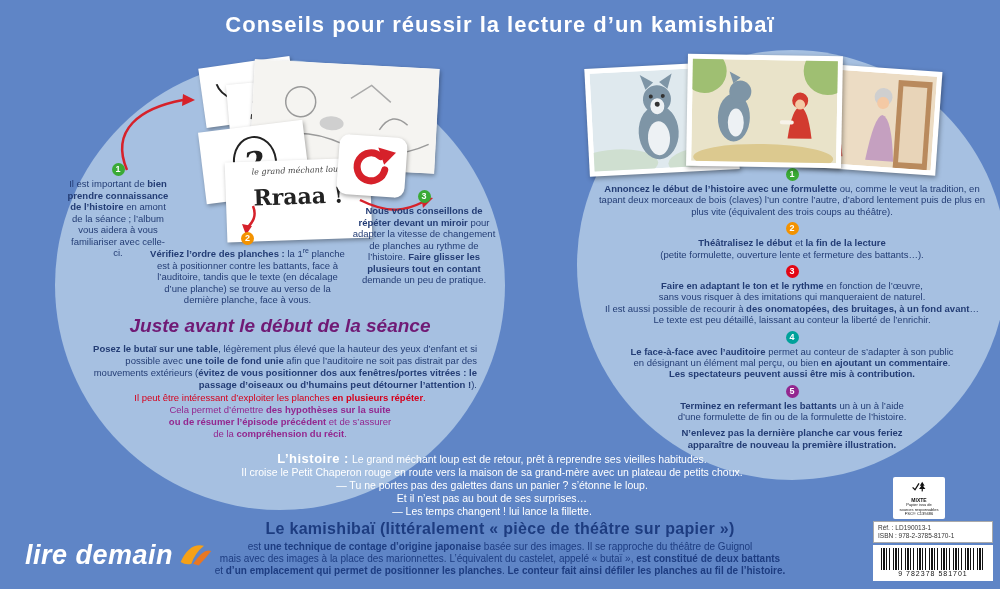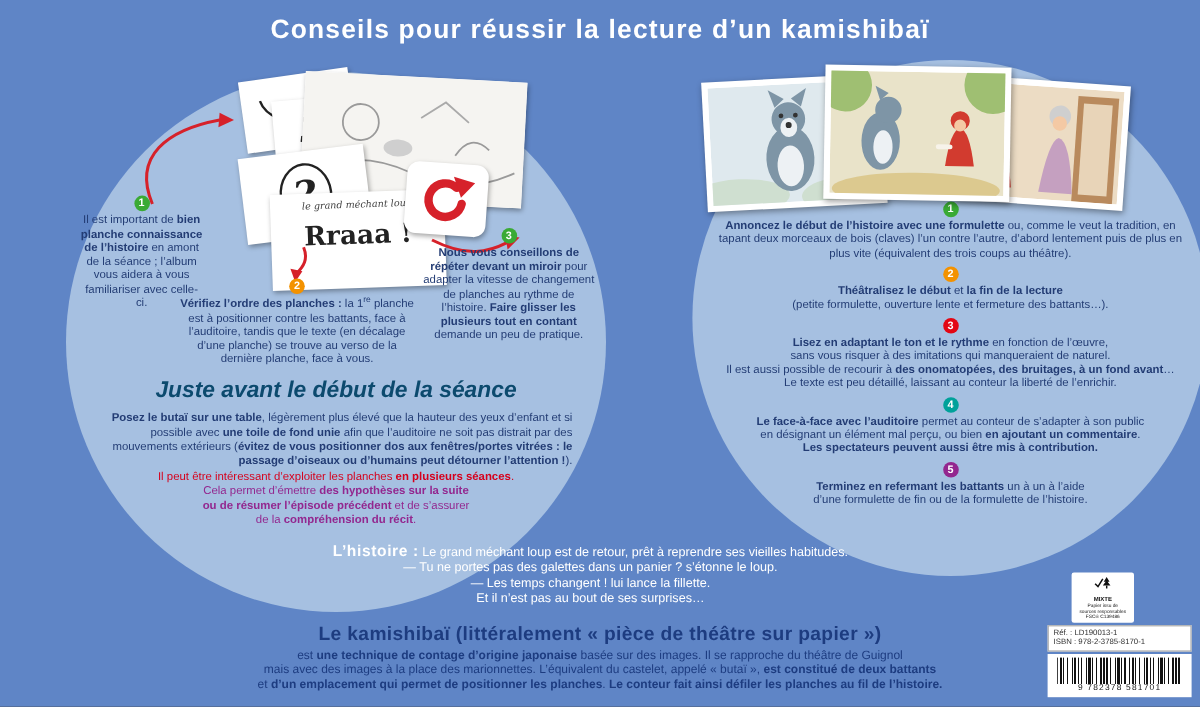--- a/index.html
+++ b/index.html
@@ -15,21 +15,21 @@
   .bubble.right { left:577px; top:50px; width:430px; height:430px; }
 
   .badge { width:13px; height:13px; border-radius:50%; color:#fff; font-size:9px;
            font-weight:bold; display:flex; align-items:center; justify-content:center;
            margin:0 auto 2px; line-height:1; }
 
   .tip { position:absolute; text-align:center; color:#233c74; font-size:9.5px; line-height:1.22; }
   .tip p { margin:0; }
 
   .lc-heading { position:absolute; left:0; right:0; top:255px; text-align:center;
-                color:#0c4a6e; font-size:19px; font-weight:bold; font-style:italic; }
+                color:#701a75; font-size:19px; font-weight:bold; font-style:italic; }
   .lc-par  { position:absolute; left:30px; top:283px; width:392px; text-align:right;
              color:#233c74; font-size:9.5px; line-height:1.25; }
   .lc-note { position:absolute; left:55px; top:332px; width:340px; text-align:center;
              color:#93278f; font-size:9.5px; line-height:1.25; }
   .lc-note .red { color:#d6001c; }
 
   
   .collage-left { position:absolute; left:95px; top:0; width:330px; height:185px; }
   .pcard { position:absolute; background:#fff; box-shadow:1px 2px 4px rgba(0,0,0,.35); }
   .card-bird   { left:52px;  top:2px;   width:92px;  height:60px; transform:rotate(-8deg); }
@@ -143,36 +143,36 @@
       <path d="M72 110 C 55 70 85 48 128 40" stroke="#d6212a" stroke-width="2.5" fill="none"></path>
       <polygon points="128,34 140,40 127,46" fill="#d6212a"></polygon>
       <path d="M198 146 C 202 156 198 162 192 168" stroke="#d6212a" stroke-width="2.5" fill="none"></path>
       <polygon points="187,164 191,175 197,166" fill="#d6212a"></polygon>
       <path d="M305 140 C 335 155 352 150 368 142" stroke="#d6212a" stroke-width="2.5" fill="none"></path>
       <polygon points="366,136 378,138 368,148" fill="#d6212a"></polygon>
     </svg>
 
     <div class="tip" style="left:12px; top:103px; width:102px;">
       <div class="badge" style="background: rgb(58, 170, 53);">1</div>
-      <p>Il est important de <strong>bien planche connaissance de l’histoire</strong> en amont de la séance ; l’album vous aidera à vous familiariser avec celle-ci.</p>
+      <p>Il est important de <strong>bien prendre connaissance de l’histoire</strong> en amont de la séance ; l’album vous aidera à vous familiariser avec celle-ci.</p>
     </div>
 
     <div class="tip" style="left:95px; top:172px; width:195px;">
       <div class="badge" style="background: rgb(243, 146, 0);">2</div>
       <p><strong>Vérifiez l’ordre des planches :</strong> la 1<sup>re</sup> planche est à positionner contre les battants, face à l’auditoire, tandis que le texte (en décalage d’une planche) se trouve au verso de la dernière planche, face à vous.</p>
     </div>
 
     <div class="tip" style="left:295px; top:130px; width:148px;">
       <div class="badge" style="background: rgb(58, 170, 53);">3</div>
       <p><strong>Nous vous conseillons de répéter devant un miroir</strong> pour adapter la vitesse de changement de planches au rythme de l’histoire. <strong>Faire glisser les plusieurs tout en contant</strong> demande un peu de pratique.</p>
     </div>
 
     <div class="lc-heading">Juste avant le début de la séance</div>
     <div class="lc-par"><strong>Posez le butaï sur une table</strong>, légèrement plus élevé que la hauteur des yeux d’enfant et si possible avec <strong>une toile de fond unie</strong> afin que l’auditoire ne soit pas distrait par des mouvements extérieurs (<strong>évitez de vous positionner dos aux fenêtres/portes vitrées : le passage d’oiseaux ou d’humains peut détourner l’attention !</strong>).</div>
-    <div class="lc-note"><span class="red">Il peut être intéressant d’exploiter les planches <strong>en plusieurs séances</strong>.</span><br>Cela permet d’émettre <strong>des hypothèses sur la suite</strong><br><strong>ou de résumer l’épisode précédent</strong> et de s’assurer<br>de la <strong>compréhension du récit</strong>.</div>
+    <div class="lc-note"><span class="red">Il peut être intéressant d’exploiter les planches <strong>en plusieurs répéter</strong>.</span><br>Cela permet d’émettre <strong>des hypothèses sur la suite</strong><br><strong>ou de résumer l’épisode précédent</strong> et de s’assurer<br>de la <strong>compréhension du récit</strong>.</div>
   </div>
 
   <div class="bubble right">
 
     <div class="collage-right">
       <div class="icard l">
         <svg width="140" height="98" viewBox="0 0 140 98">
           <rect width="140" height="98" fill="#dfe9ee"></rect>
           <ellipse cx="22" cy="92" rx="42" ry="15" fill="#cfdfd0"></ellipse>
           <ellipse cx="120" cy="94" rx="46" ry="16" fill="#cfdfd0"></ellipse>
@@ -219,46 +219,55 @@
     </div>
 
     <div class="steps">
       <div class="badge" style="background: rgb(58, 170, 53);">1</div>
       <p><strong>Annoncez le début de l’histoire avec une formulette</strong> ou, comme le veut la tradition, en tapant deux morceaux de bois (claves) l’un contre l’autre, d’abord lentement puis de plus en plus vite (équivalent des trois coups au théâtre).</p>
 
       <div class="badge" style="background: rgb(243, 146, 0);">2</div>
       <p><strong>Théâtralisez le début</strong> et <strong>la fin de la lecture</strong><br>(petite formulette, ouverture lente et fermeture des battants…).</p>
 
       <div class="badge" style="background: rgb(227, 6, 19);">3</div>
-      <p><strong>Lisez en adaptant le ton et le rythme</strong> en fonction de l’œuvre,<br>sans vous risquer à des imitations qui manqueraient de naturel.<br>Il est aussi possible de recourir à <strong>des onomatopées, des bruitages, à un fond avant</strong>…<br>Le texte est peu détaillé, laissant au conteur la liberté de l’enrichir.</p>
+      <p><strong>Faire en adaptant le ton et le rythme</strong> en fonction de l’œuvre,<br>sans vous risquer à des imitations qui manqueraient de naturel.<br>Il est aussi possible de recourir à <strong>des onomatopées, des bruitages, à un fond avant</strong>…<br>Le texte est peu détaillé, laissant au conteur la liberté de l’enrichir.</p>
 
       <div class="badge" style="background: rgb(0, 161, 154);">4</div>
       <p><strong>Le face-à-face avec l’auditoire</strong> permet au conteur de s’adapter à son public<br>en désignant un élément mal perçu, ou bien <strong>en ajoutant un commentaire</strong>.<br><strong>Les spectateurs peuvent aussi être mis à contribution.</strong></p>
 
       <div class="badge" style="background: rgb(147, 39, 143);">5</div>
       <p><strong>Terminez en refermant les battants</strong> un à un à l’aide<br>d’une formulette de fin ou de la formulette de l’histoire.</p>
 
+      <p class="note">N’enlevez pas la dernière planche car vous feriez<br>apparaître de nouveau la première illustration.</p>
     </div>
   </div>
 
   <div class="story">
     <div>
       <span class="lbl">L’histoire :</span>
       <span>Le grand méchant loup est de retour, prêt à reprendre ses vieilles habitudes.</span>
     </div>
+    <div>Il croise le Petit Chaperon rouge en route vers la maison de sa grand-mère avec un plateau de petits choux.</div>
     <div>— Tu ne portes pas des galettes dans un panier ? s’étonne le loup.</div>
+    <div>Et il n’est pas au bout de ses surprises…</div>
     <div>— Les temps changent ! lui lance la fillette.</div>
-    <div>Et il n’est pas au bout de ses surprises…</div>
   </div>
 
   <div class="kami">
     <h2>Le kamishibaï (littéralement « pièce de théâtre sur papier »)</h2>
     <div class="body">est <strong>une technique de contage d’origine japonaise</strong> basée sur des images. Il se rapproche du théâtre de Guignol<br>mais avec des images à la place des marionnettes. L’équivalent du castelet, appelé « butaï », <strong>est constitué de deux battants</strong><br>et <strong>d’un emplacement qui permet de positionner les planches</strong>. <strong>Le conteur fait ainsi défiler les planches au fil de l’histoire.</strong></div>
   </div>
 
+  <div class="logo">
+    <span class="txt">lire demain</span>
+    <svg width="36" height="30" viewBox="0 0 40 30">
+      <path d="M4 26 Q14 4 30 8 Q20 16 16 28 Q10 30 4 26 z" fill="#f6a117"></path>
+      <path d="M18 28 Q30 10 38 14 Q32 22 24 30 z" fill="#e87722"></path>
+    </svg>
+  </div>
 
   <div class="fsc">
     <svg width="16" height="12" viewBox="0 0 20 15">
       <path d="M2 8 l3 3 5 -8" stroke="#111" stroke-width="1.6" fill="none"></path>
       <path d="M14 1 l3 5 h-2 l3 4 h-8 l3 -4 h-2 z" fill="#111"></path>
       <rect x="13.3" y="10" width="1.5" height="3" fill="#111"></rect>
     </svg>
     <div class="mx">MIXTE</div>
     <div class="sm">Papier issu de</div>
     <div class="sm">sources responsables</div>

